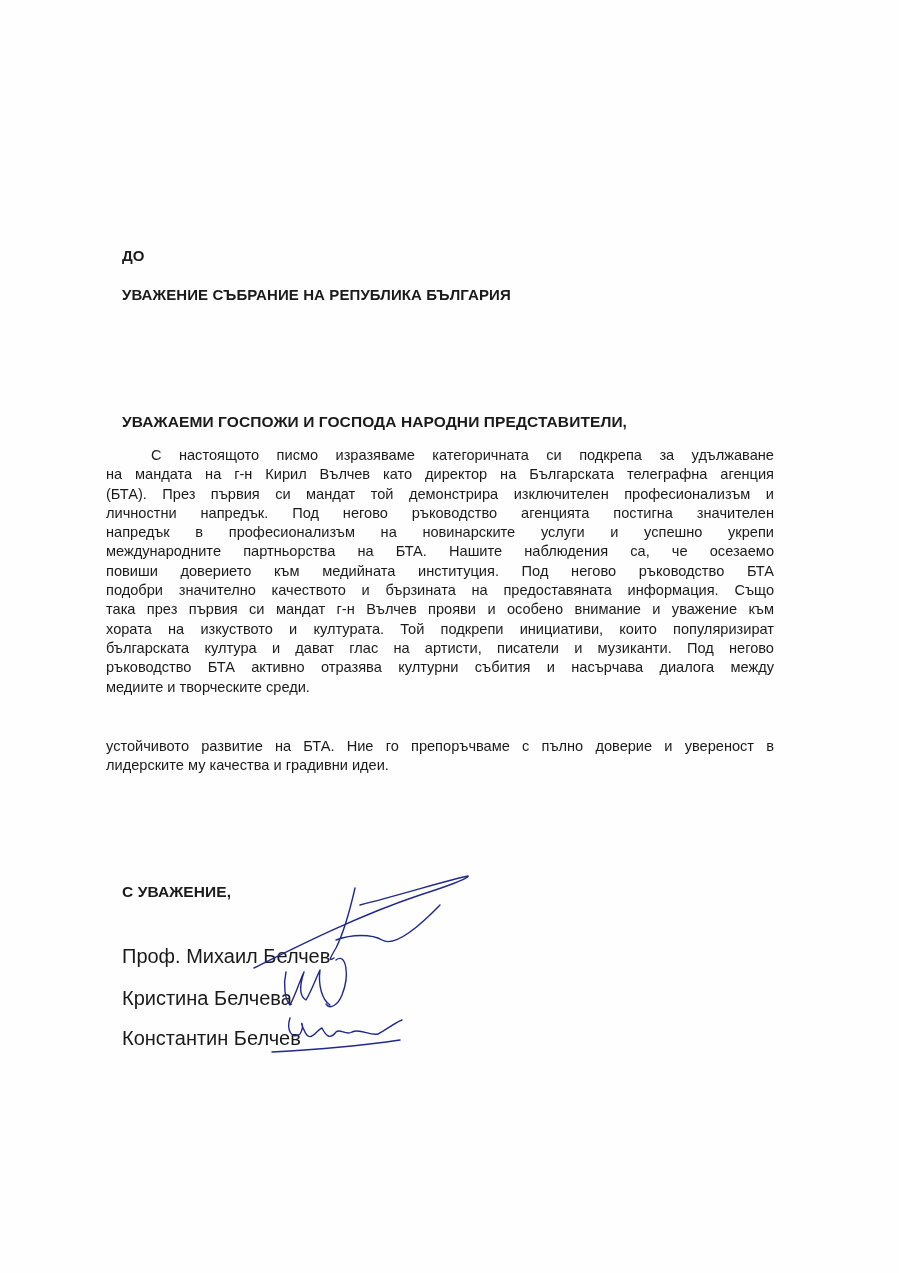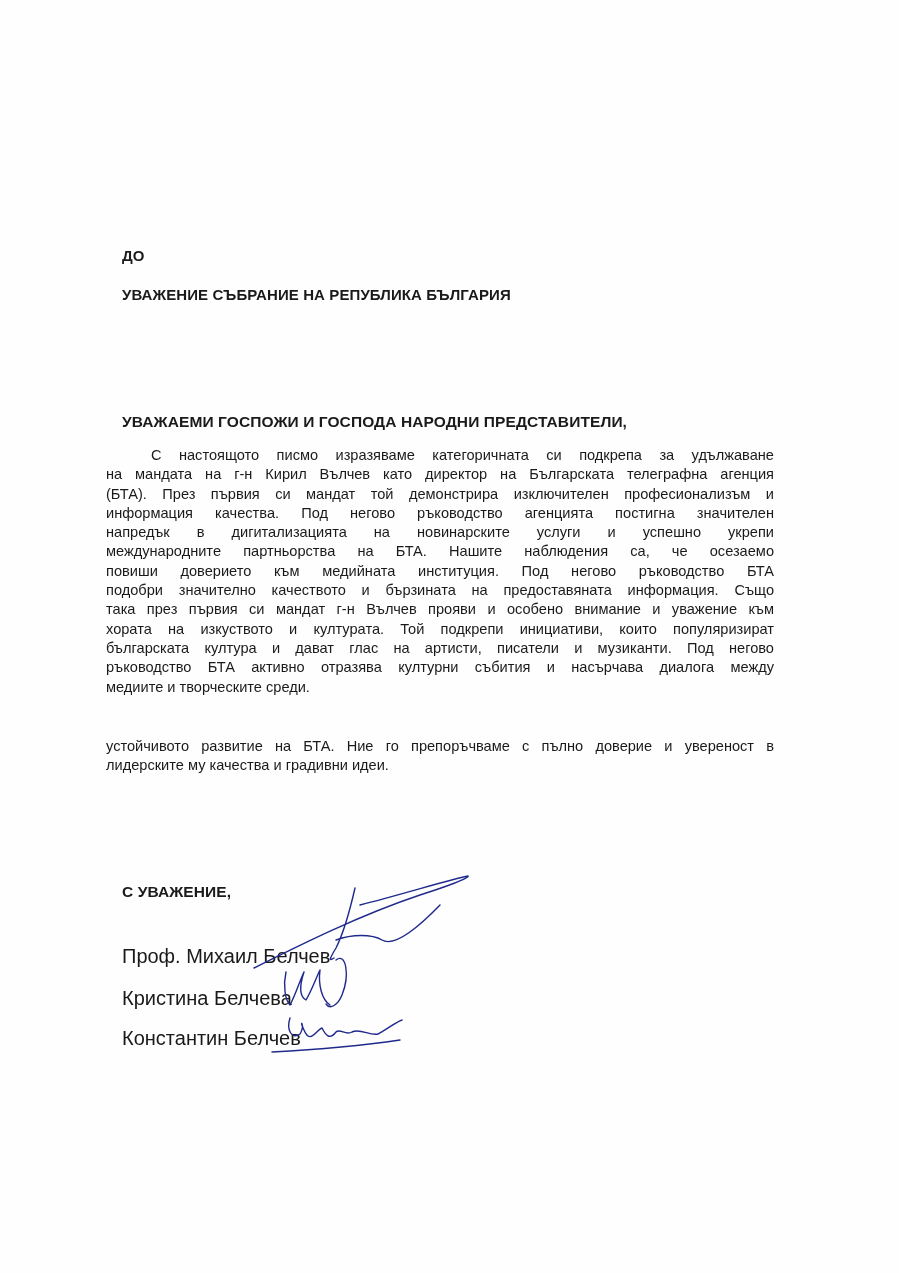--- a/index.html
+++ b/index.html
@@ -82,22 +82,22 @@
 
 <div class="page">
   <div id="to-label" class="bold">ДО</div>
   <div id="recipient" class="bold">УВАЖЕНИЕ СЪБРАНИЕ НА РЕПУБЛИКА БЪЛГАРИЯ</div>
   <div id="salutation" class="bold">УВАЖАЕМИ ГОСПОЖИ И ГОСПОДА НАРОДНИ ПРЕДСТАВИТЕЛИ,</div>
 
   <div id="para1" class="para">
     <span class="ln indent">С настоящото писмо изразяваме  категоричната си подкрепа за удължаване</span>
     <span class="ln">на мандата на г-н Кирил Вълчев като директор на Българската телеграфна агенция</span>
     <span class="ln">(БТА). През първия си мандат той демонстрира изключителен професионализъм и</span>
-    <span class="ln">информация качества. Под негово ръководство агенцията постигна значителен</span>
-    <span class="ln">напредък в дигитализацията на новинарските услуги и успешно укрепи</span>
+    <span class="ln">личностни напредък. Под негово ръководство агенцията постигна значителен</span>
+    <span class="ln">напредък в професионализъм на новинарските услуги и успешно укрепи</span>
     <span class="ln">международните партньорства на БТА.   Нашите наблюдения са, че осезаемо</span>
     <span class="ln">повиши доверието към медийната институция. Под негово ръководство БТА</span>
     <span class="ln">подобри значително качеството и бързината на предоставяната информация. Също</span>
     <span class="ln">така през първия си мандат г-н Вълчев прояви  и особено внимание и уважение към</span>
     <span class="ln">хората на изкуството и културата. Той подкрепи инициативи, които популяризират</span>
     <span class="ln">българската култура и дават глас на артисти, писатели и музиканти. Под негово</span>
     <span class="ln">ръководство БТА активно отразява културни събития и насърчава диалога между</span>
     <span class="ln last">медиите и творческите среди.</span>
   </div>
 

